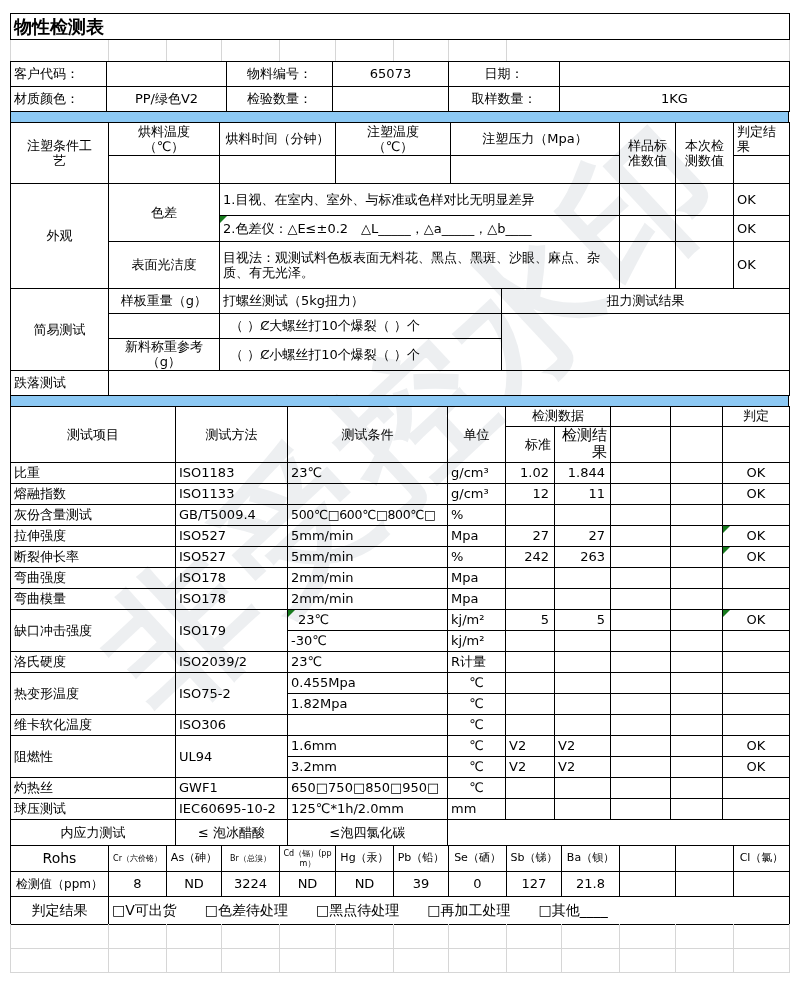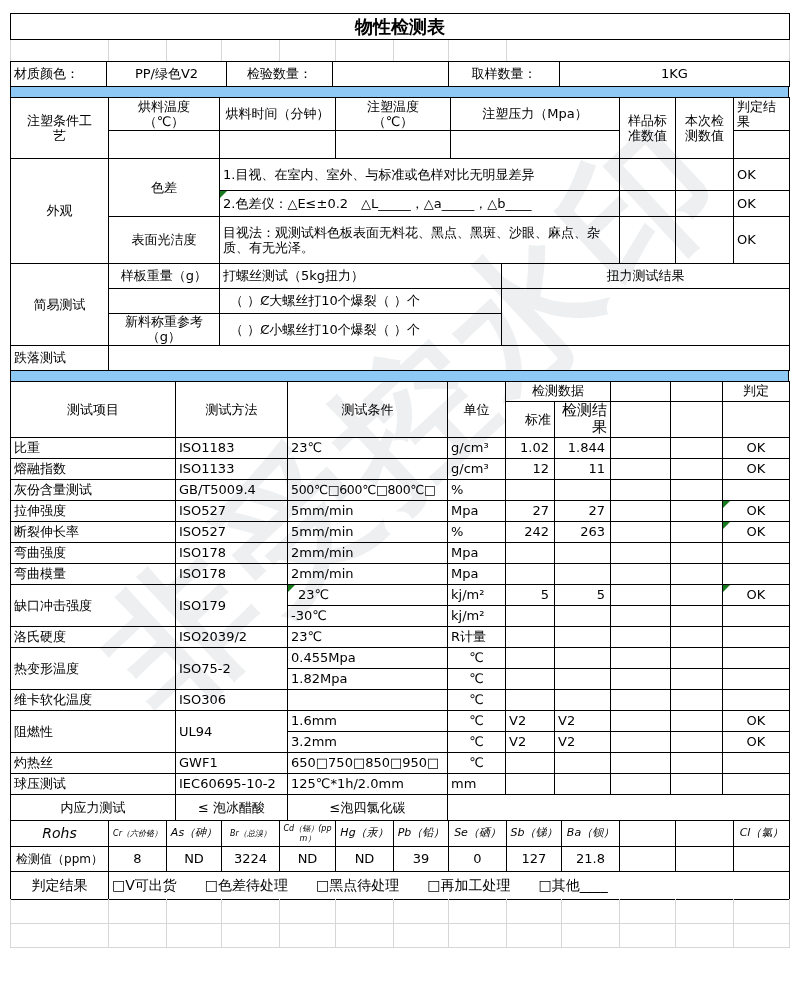--- a/index.html
+++ b/index.html
@@ -13,38 +13,38 @@
     font-size:148px; letter-spacing:8px; white-space:nowrap; color:rgba(140,155,170,0.16);
     font-weight:bold; pointer-events:none;
   }
   .wrap { position:absolute; left:10px; top:14px; width:779px; }
   table { border-collapse:collapse; table-layout:fixed; width:779px; margin-top:-1px; }
   td {
     border:1px solid #000; font-size:13px; padding:0 3px; overflow:hidden;
     line-height:1.18; vertical-align:middle; word-break:break-all;
   }
   .c { text-align:center; } .r { text-align:right; padding-right:5px; } .l { text-align:left; }
-  .title td { font-size:18px; font-weight:bold; height:26px; text-align:center; }
+  .title td { font-size:18px; font-weight:bold; height:26px; }
   .spacer { margin-top:0; }
   .spacer td { border:1px solid #d6d6d6; border-top:none; border-bottom:none; height:22px; }
   .info td { height:25px; }
   .bar { height:12px; background:#8dc9f4; border:1px solid #000; margin-top:-1px; position:relative; }
   .cond .hd { height:33px; text-align:center; }
   .cond .vals td { height:28px; }
   .wrapnarrow { display:block; width:76px; margin:0 auto; text-align:center; }
   .wrapnarrow2 { display:block; width:72px; margin:0 auto; text-align:center; }
   .app .r1 td { height:32px; } .app .r2 td { height:26px; } .app .r3 td { height:47px; }
   .simple td { height:25px; }
   .drop td { height:25px; }
   .main .h1 td { height:20px; text-align:center; }
   .main .h2 td { height:21px; text-align:right; }
   .main .dr td { height:21px; }
   .sub { font-size:15px; }
   .stress td { height:26px; text-align:center; }
-  .rohs .hd td { height:26px; text-align:center;font-style:italic; }
+  .rohs .hd td { height:26px; text-align:center; }
   .rohs .vr td { height:25px; text-align:center; }
   .xs { font-size:8px; padding:0 1px; }
   .sm { font-size:11px; padding:0 1px; }
   .lblsm { font-size:10px; }
   .verdict td { height:28px; }
   .verdict .opt { display:inline-block; margin-right:28px; font-size:14px; }
   .gray td { border:1px solid #d6d6d6; height:24px; }
   .gray.first td { border-top:none; }
   .gt { position:relative; }
   .gt::before { content:""; position:absolute; left:0; top:0; width:0; height:0;
@@ -100,20 +100,28 @@
   <table class="info">
     <colgroup>
         <col style="width:96px">
         <col style="width:120px">
         <col style="width:106px">
         <col style="width:116px">
         <col style="width:111px">
         <col style="width:230px">
       </colgroup>
     <tbody>
+        <tr>
+      <td class="l">客户代码：</td>
+      <td class="c"></td>
+      <td class="c">物料编号：</td>
+      <td class="c">65073</td>
+      <td class="c">日期：</td>
+      <td class="c"></td>
+    </tr>
     <tr>
       <td class="l">材质颜色：</td>
       <td class="c">PP/绿色V2</td>
       <td class="c">检验数量：</td>
       <td class="c"></td>
       <td class="c">取样数量：</td>
       <td class="c">1KG</td>
     </tr>
   </tbody>
     </table>

